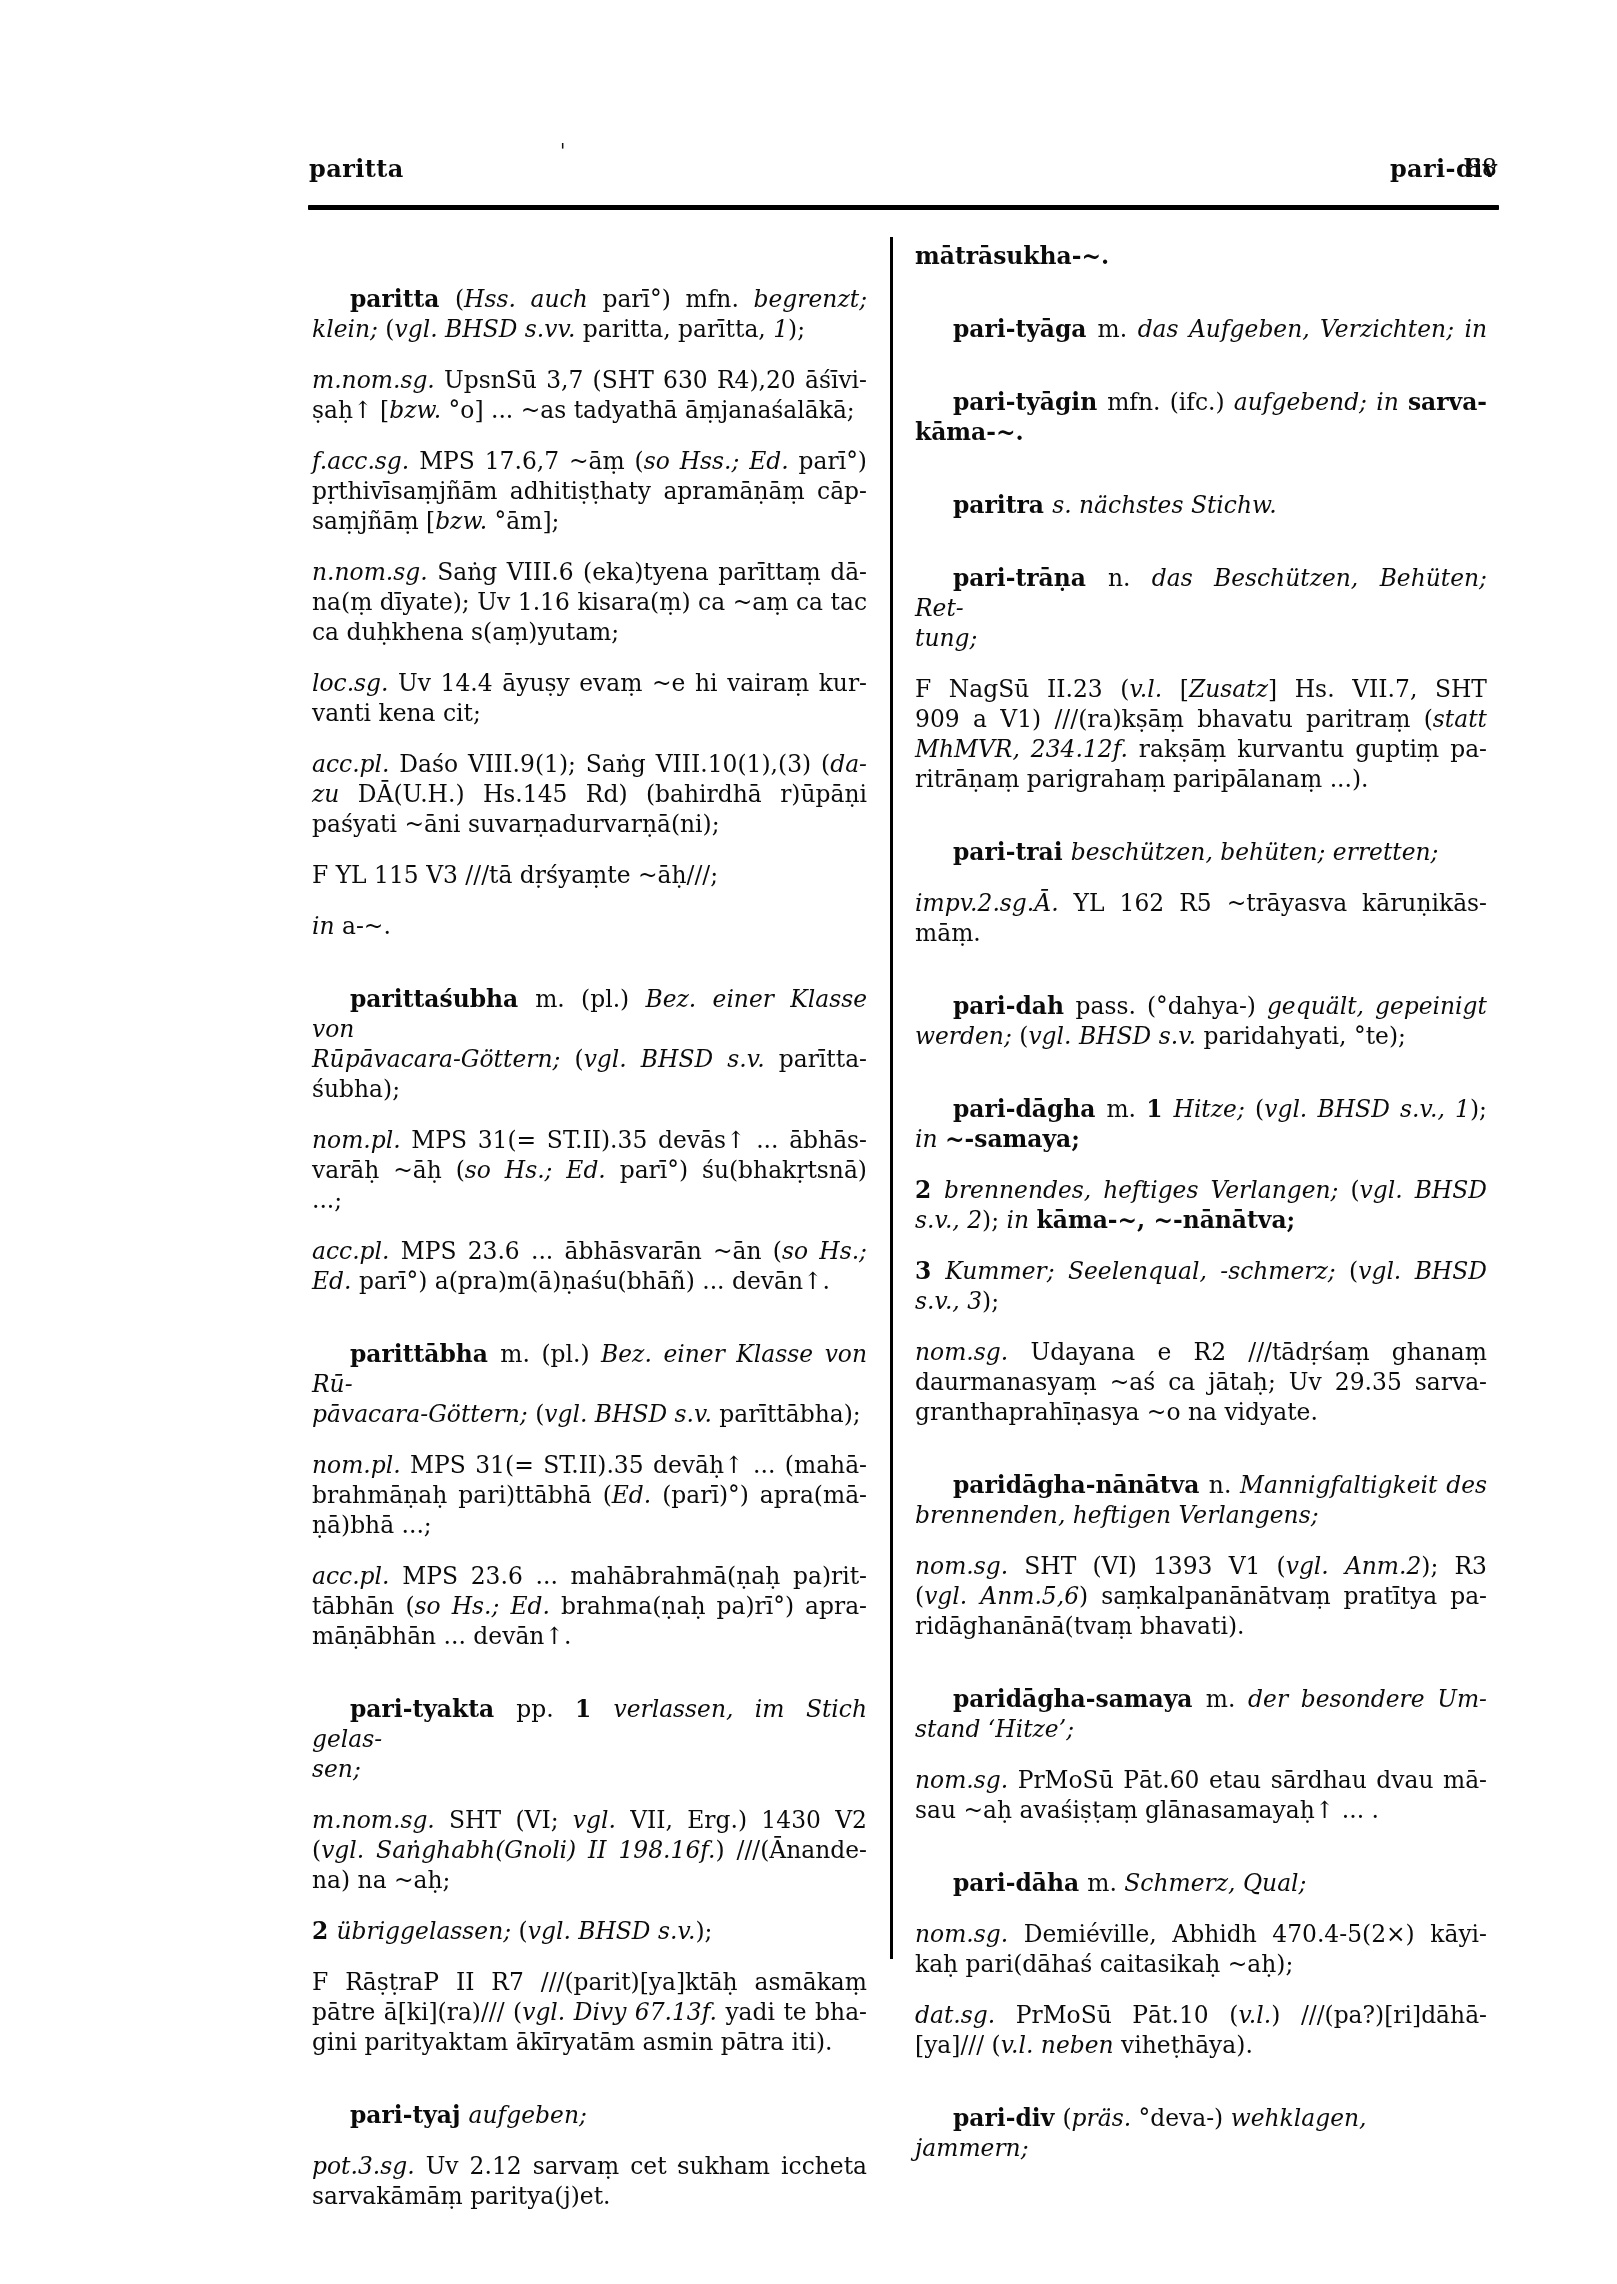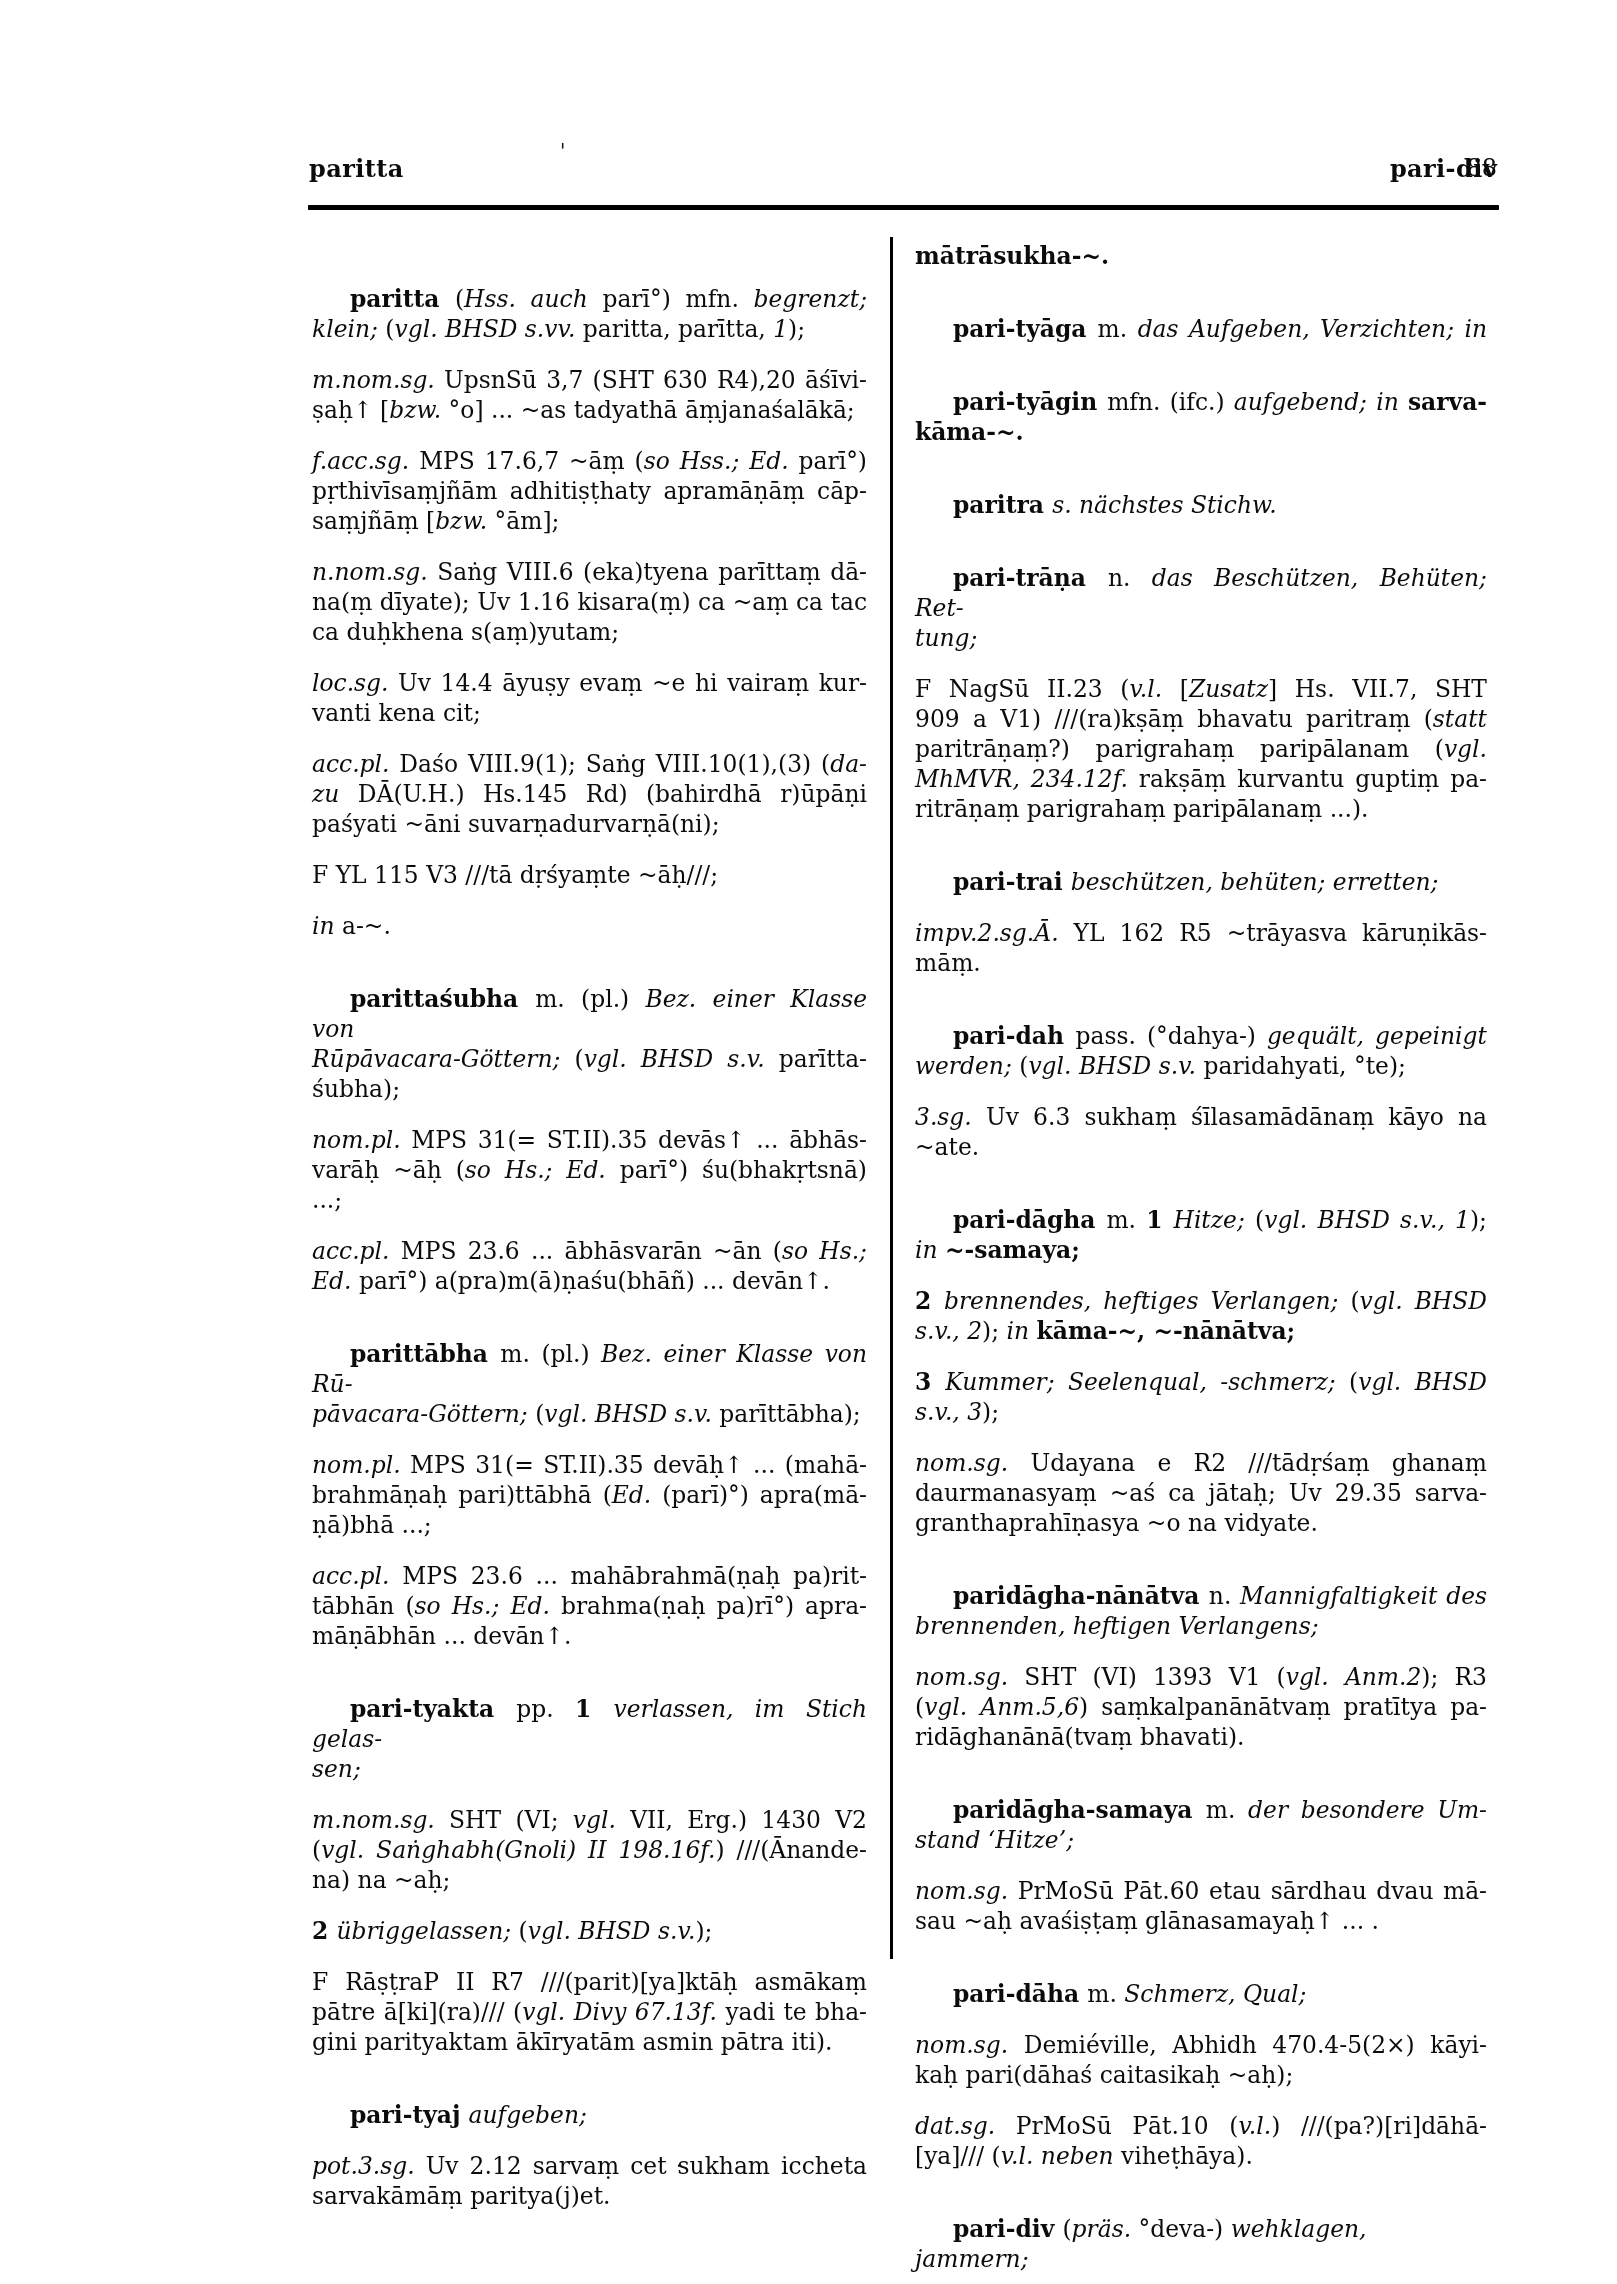--- a/index.html
+++ b/index.html
@@ -175,42 +175,37 @@
         </div>
       </div>
       <div class="entry">
         <div class="para">
           <div class="line just indent"><span class="st-b">pari-trāṇa </span><span class="st-r">n. </span><span class="st-i">das Beschützen, Behüten; Ret-</span></div>
           <div class="line"><span class="st-i">tung;</span></div>
         </div>
         <div class="para">
           <div class="line just"><span class="st-r">F NagSū II.23 (</span><span class="st-i">v.l. </span><span class="st-r">[</span><span class="st-i">Zusatz</span><span class="st-r">] Hs. VII.7, SHT</span></div>
           <div class="line just"><span class="st-r">909 a V1) ///(ra)kṣāṃ bhavatu paritraṃ (</span><span class="st-i">statt</span></div>
-          <div class="line just"><span class="st-r">paritrāṇaṃ?) parigrahaṃ paripālanam (</span><span class="st-i">vgl.</span></div>
           <div class="line just"><span class="st-i">MhMVR, 234.12f. </span><span class="st-r">rakṣāṃ kurvantu guptiṃ pa-</span></div>
           <div class="line"><span class="st-r">ritrāṇaṃ parigrahaṃ paripālanaṃ ...).</span></div>
         </div>
       </div>
       <div class="entry">
         <div class="para">
           <div class="line indent"><span class="st-b">pari-trai </span><span class="st-i">beschützen, behüten; erretten;</span></div>
         </div>
         <div class="para">
           <div class="line just"><span class="st-i">impv.2.sg.Ā. </span><span class="st-r">YL 162 R5 ~trāyasva kāruṇikās-</span></div>
           <div class="line"><span class="st-r">māṃ.</span></div>
         </div>
       </div>
       <div class="entry">
         <div class="para">
           <div class="line just indent"><span class="st-b">pari-dah </span><span class="st-r">pass. (°dahya-) </span><span class="st-i">gequält, gepeinigt</span></div>
           <div class="line"><span class="st-i">werden; </span><span class="st-r">(</span><span class="st-i">vgl. BHSD s.v. </span><span class="st-r">paridahyati, °te);</span></div>
-        </div>
-        <div class="para">
-          <div class="line just"><span class="st-i">3.sg. </span><span class="st-r">Uv 6.3 sukhaṃ śīlasamādānaṃ kāyo na</span></div>
-          <div class="line"><span class="st-r">~ate.</span></div>
         </div>
       </div>
       <div class="entry">
         <div class="para">
           <div class="line just indent"><span class="st-b">pari-dāgha </span><span class="st-r">m. </span><span class="st-b">1 </span><span class="st-i">Hitze; </span><span class="st-r">(</span><span class="st-i">vgl. BHSD s.v., 1</span><span class="st-r">);</span></div>
           <div class="line"><span class="st-i">in </span><span class="st-b">~-samaya;</span></div>
         </div>
         <div class="para">
           <div class="line just"><span class="st-b">2 </span><span class="st-i">brennendes, heftiges Verlangen; </span><span class="st-r">(</span><span class="st-i">vgl. BHSD</span></div>
           <div class="line"><span class="st-i">s.v., 2</span><span class="st-r">); </span><span class="st-i">in </span><span class="st-b">kāma-~, ~-nānātva;</span></div>

